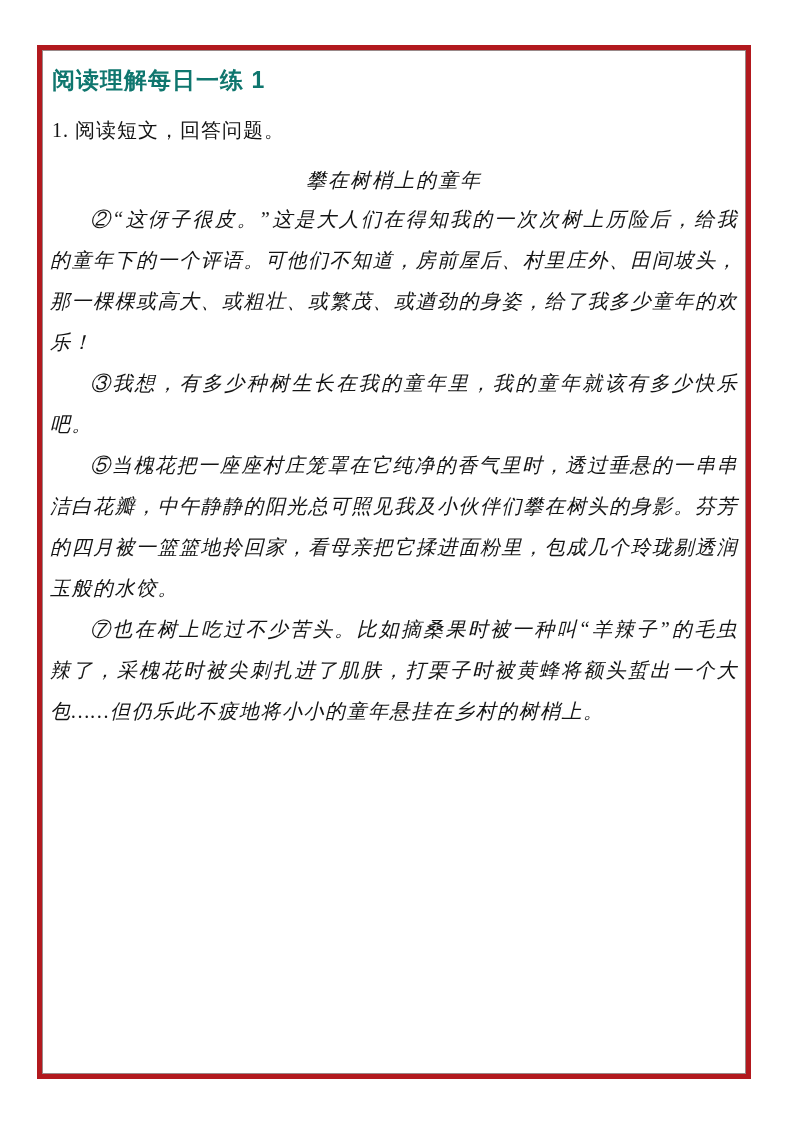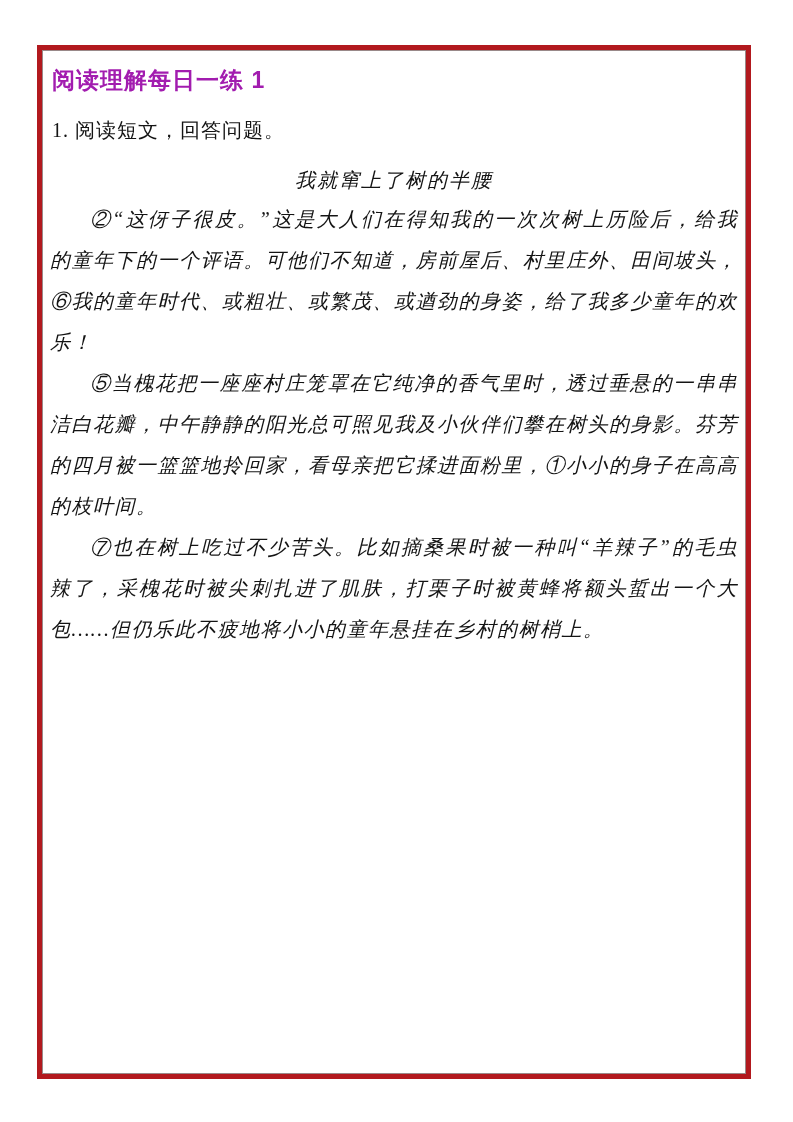--- a/index.html
+++ b/index.html
@@ -25,21 +25,21 @@
     box-sizing: border-box;
     border: 5px solid #b2191e;
     box-shadow: inset 0 0 0 1px rgba(70, 40, 40, 0.55);
     padding: 6px 8px 0 8px;
     overflow: hidden;
   }
   .doc-title {
     font-family: "Liberation Sans", "DejaVu Sans", sans-serif;
     font-size: 23px;
     font-weight: bold;
-    color: #a21caf;
+    color: #0f766e;
     margin: 9px 0 0 2px;
     letter-spacing: 1px;
   }
   .question {
     font-size: 20px;
     margin: 21px 0 0 2px;
     letter-spacing: 1px;
     font-family: Liberation Serif, serif;
   }
   .essay-title {
@@ -67,20 +67,21 @@
     text-underline-offset: 6px;
   }
 </style>
 </head>
 <body>
 
 <div class="page" style="background: rgb(255, 255, 255); color: rgb(20, 20, 20);">
   <div class="frame" style="border-color: rgb(178, 25, 30);">
     <h1 class="doc-title">阅读理解每日一练 1</h1>
     <p class="question">1. 阅读短文，回答问题。</p>
-    <p class="essay-title">我就窜上了树的半腰</p>
+    <p class="essay-title">攀在树梢上的童年</p>
     <div class="essay-body">
-        <p class="para"><span>②“这伢子很皮。”这是大人们在得知我的一次次树上历险后，给我的童年下的一个评语。可他们不知道，房前屋后、村里庄外、田间坡头，⑥我的童年时代、或粗壮、或繁茂、或遒劲的身姿，给了我多少童年的欢乐！</span></p>
-        <p class="para"><span>⑤当槐花把一座座村庄笼罩在它纯净的香气里时，透过垂悬的一串串洁白花瓣，中午静静的阳光总可照见我及小伙伴们攀在树头的身影。芬芳的四月被一篮篮地拎回家，看母亲把它揉进面粉里，①小小的身子在高高的枝叶间。</span></p>
+        <p class="para"><span>②“这伢子很皮。”这是大人们在得知我的一次次树上历险后，给我的童年下的一个评语。可他们不知道，房前屋后、村里庄外、田间坡头，那一棵棵或高大、或粗壮、或繁茂、或遒劲的身姿，给了我多少童年的欢乐！</span></p>
+        <p class="para"><span>③我想，有多少种树生长在我的童年里，我的童年就该有多少快乐吧。</span></p>
+        <p class="para"><span>⑤当槐花把一座座村庄笼罩在它纯净的香气里时，透过垂悬的一串串洁白花瓣，中午静静的阳光总可照见我及小伙伴们攀在树头的身影。芬芳的四月被一篮篮地拎回家，看母亲把它揉进面粉里，包成几个玲珑剔透润玉般的水饺。</span></p>
         <p class="para"><span>⑦也在树上吃过不少苦头。比如摘桑果时被一种叫“羊辣子”的毛虫辣了，采槐花时被尖刺扎进了肌肤，打栗子时被黄蜂将额头蜇出一个大包……但仍乐此不疲地将小小的童年悬挂在乡村的树梢上。</span></p>
       </div>
   </div>
 </div>
 
 </body></html>

